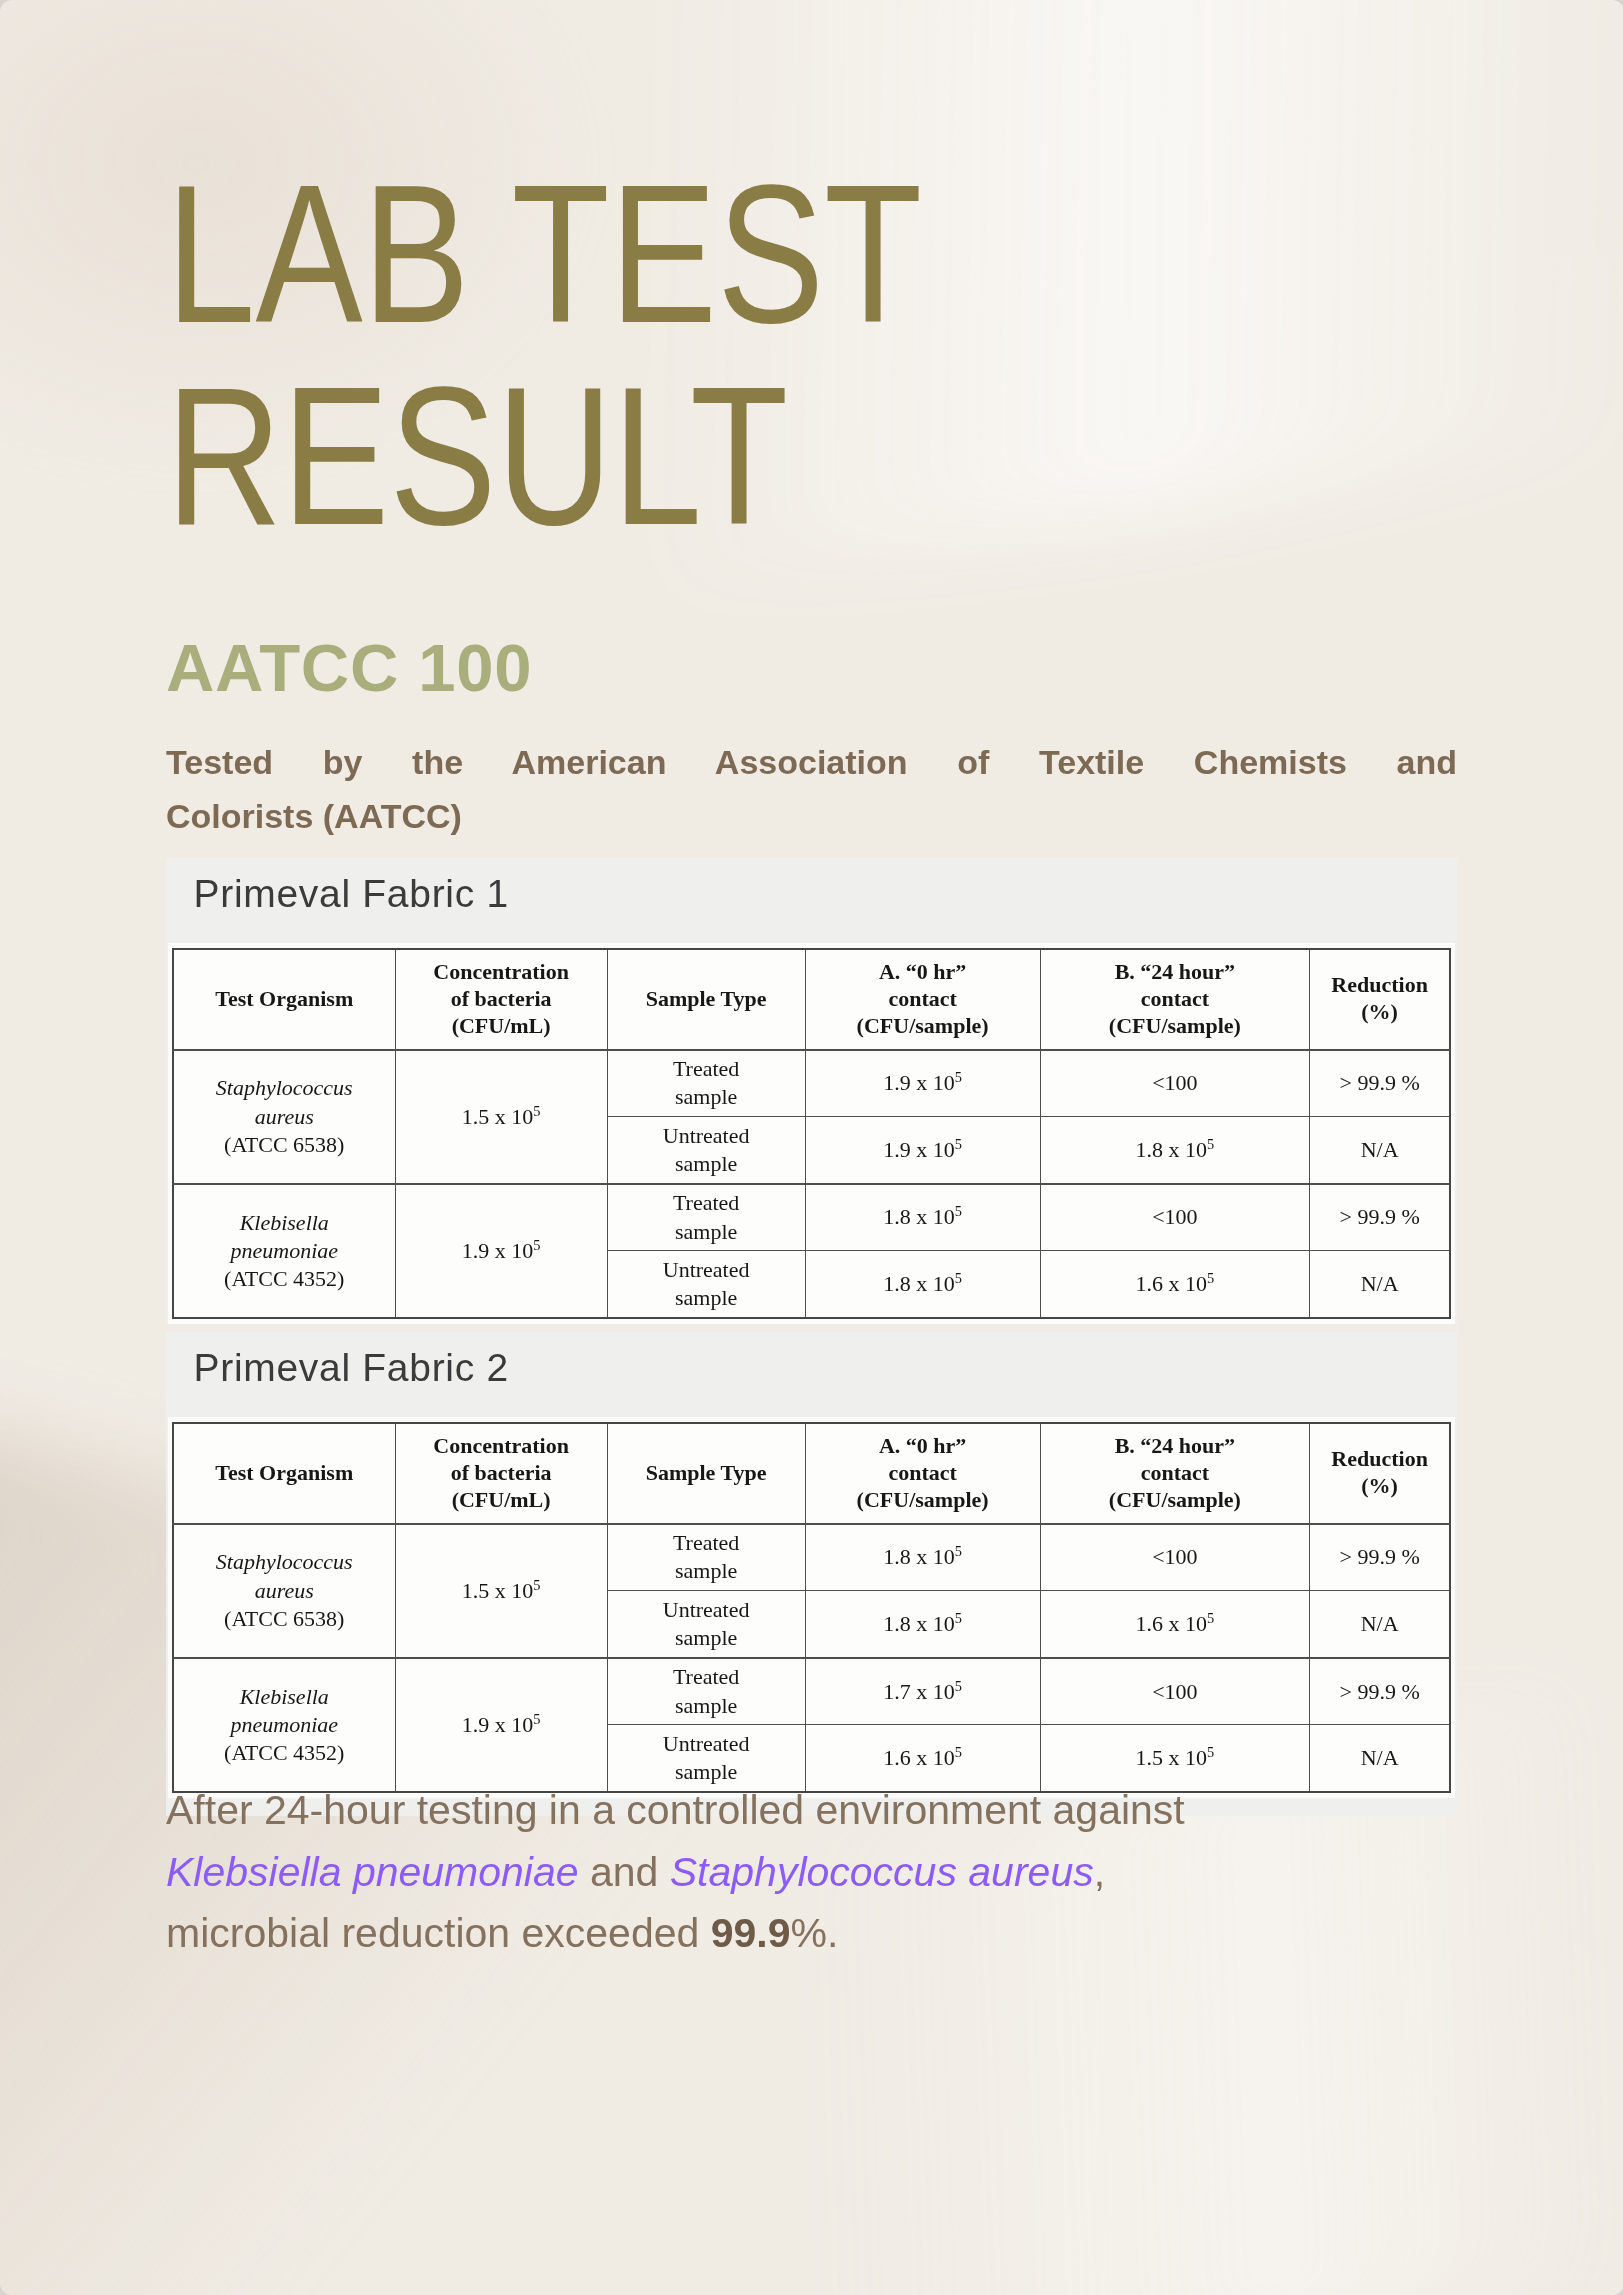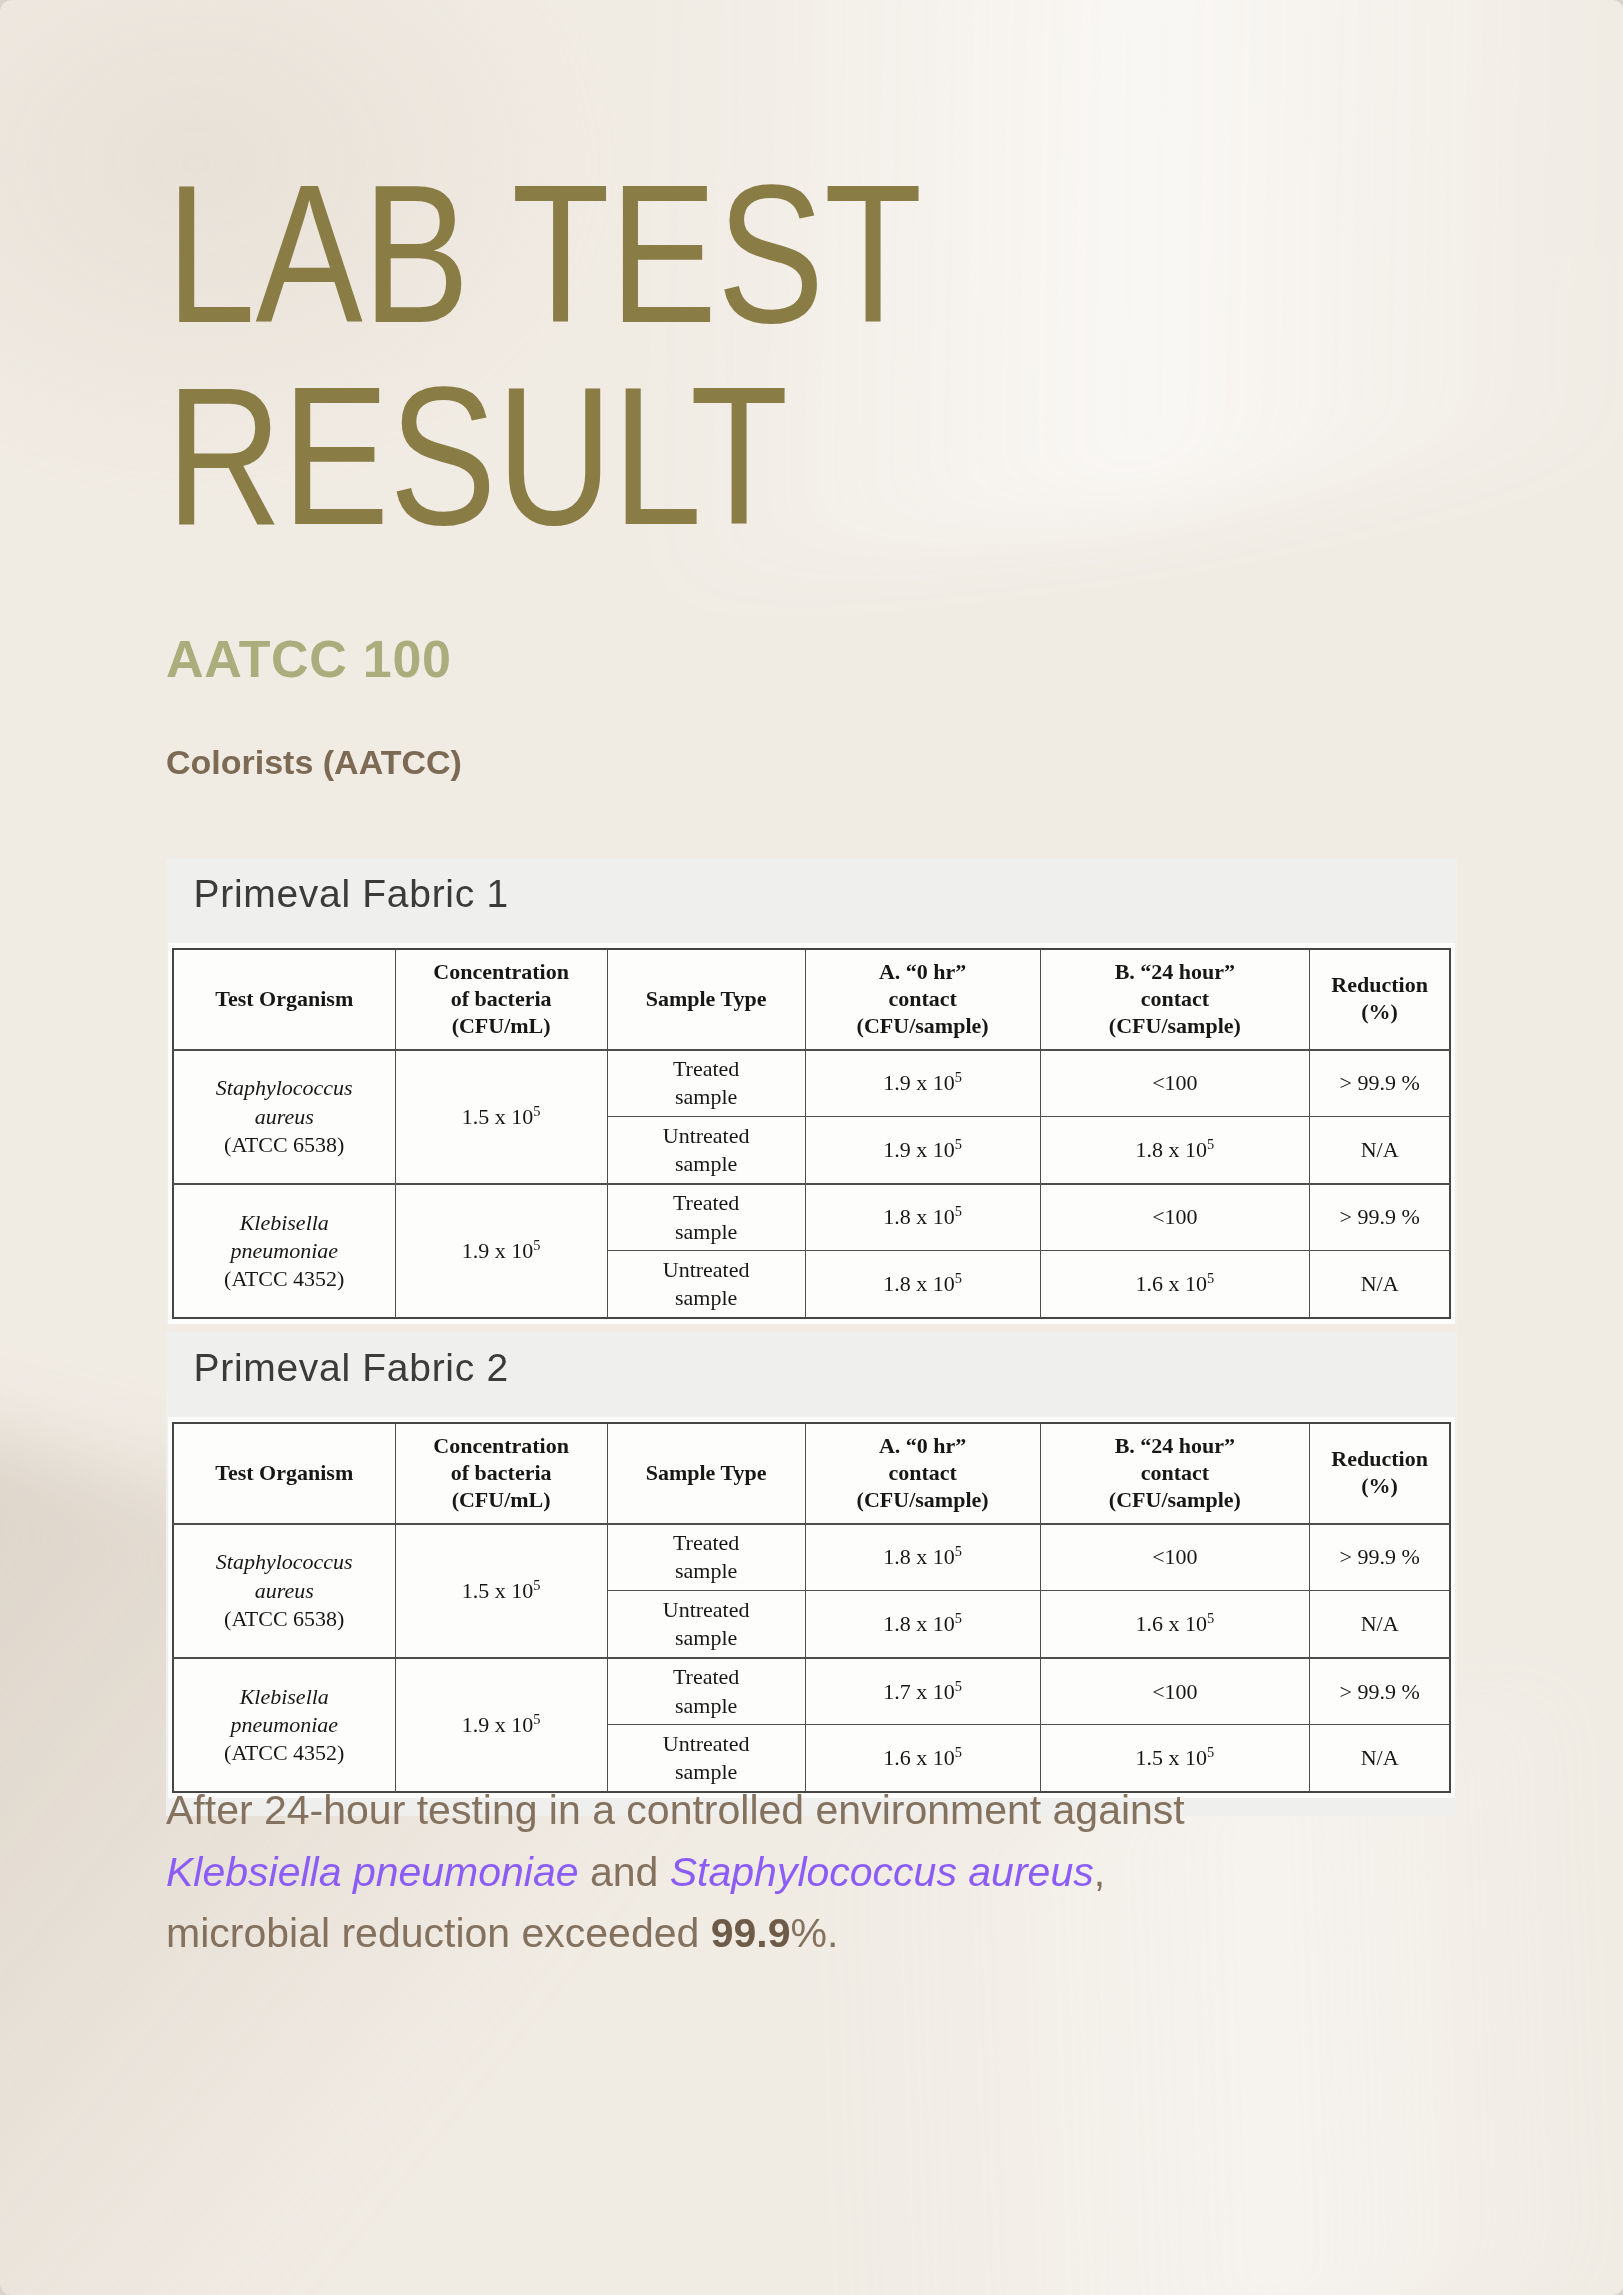--- a/index.html
+++ b/index.html
@@ -37,21 +37,21 @@
   .title {
     position:absolute; left:166px; top:154px;
     margin:0; font-weight:400;
     font-size:196px; line-height:1.03;
     color:#8a7c45; letter-spacing:0;
     transform:scaleX(0.82); transform-origin:left top;
     white-space:nowrap;
   }
   .subtitle {
     position:absolute; left:166px; top:629px;
-    font-size:52px; font-weight:bold;
+    font-size:67px; font-weight:bold;
     color:#a9ae7c; letter-spacing:0.7px;
   }
   .intro {
     position:absolute; left:166px; top:735px; width:1291px;
     font-size:34px; font-weight:bold; color:#7d6a54;
     line-height:1.6;
   }
   .intro .l1 { text-align:justify; text-align-last:justify; }
 
   .cards {
@@ -104,20 +104,21 @@
   <div class="tex tex4"></div>
 
   <h1 class="title">
     <div>LAB TEST</div>
     <div>RESULT</div>
   </h1>
 
   <div class="subtitle">AATCC 100</div>
 
   <div class="intro">
+    <div class="l1">Tested by the American Association of Textile Chemists and</div>
     <div class="l2">Colorists (AATCC)</div>
   </div>
 
   <div class="cards">
 
     <section class="card">
       <div class="card-label">Primeval Fabric 1</div>
       <div class="table-wrap">
         <table class="results">
           <colgroup>

